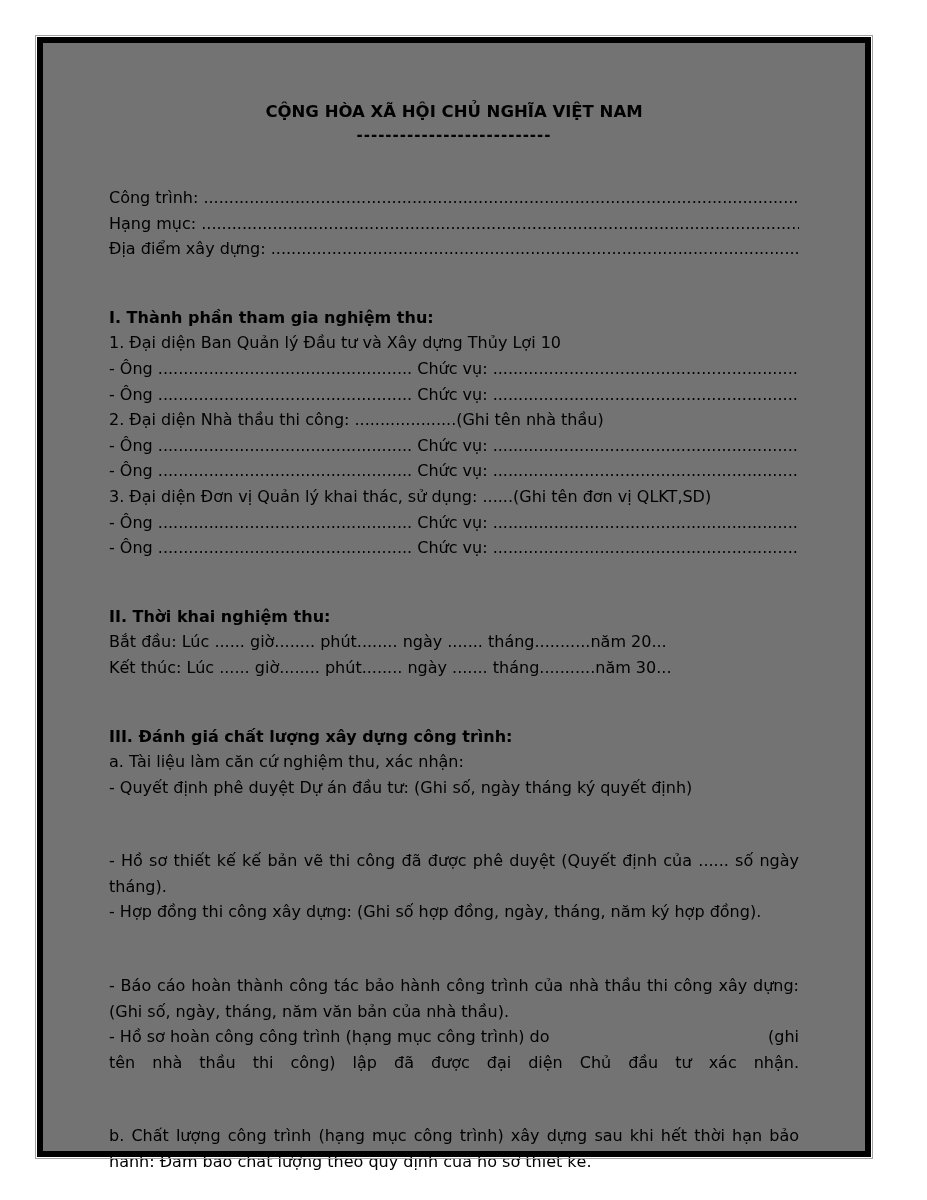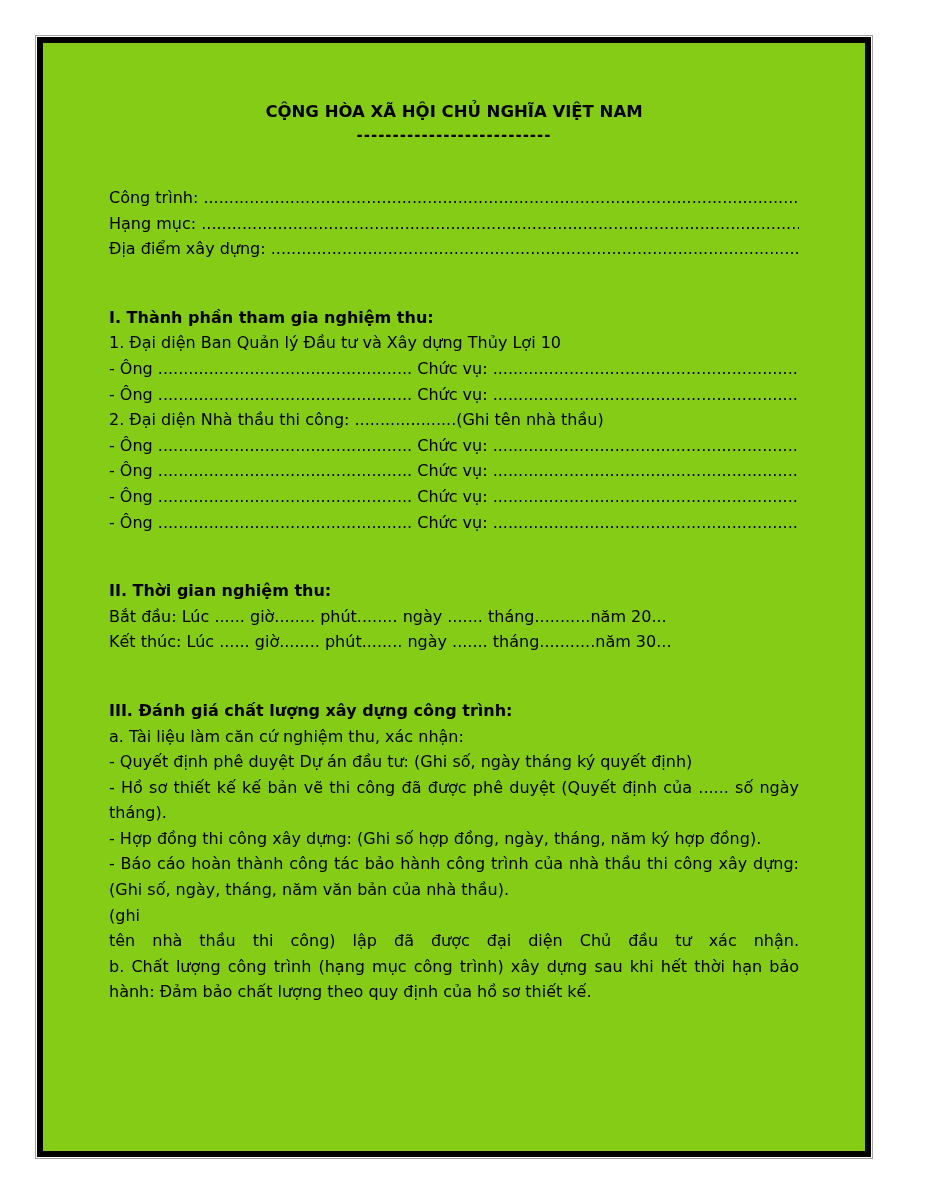--- a/index.html
+++ b/index.html
@@ -15,21 +15,21 @@
     background: #ffffff;
     overflow: hidden;
   }
   .frame {
     position: absolute;
     left: 37px; top: 37px;
     width: 834px; height: 1120px;
     border: 6px solid #000;
     outline: 1px solid #a3a3a3;
     outline-offset: 1px;
-    background: #84cc16;
+    background: #737373;
   }
   .content {
     padding: 56px 66px 0 66px;
     font-size: 16px;
     line-height: 25.6px;
   }
   .nat-header { text-align: center; }
   .nat-title, .nat-motto {
     font-weight: bold;
     font-size: 16.5px;
@@ -48,21 +48,21 @@
     font-size: 25px;
     line-height: 33px;
   }
   .intro { margin-top: 40px; }
   .section { margin-top: 25px; }
   .sec-heading { font-weight: bold; margin-top: 43px; }
   .fill-line {
     white-space: nowrap;
     overflow: hidden;
   }
-  .just { text-align: justify; }
+  .just { text-align: justify; margin-top: 48px; }
   .spread {
     text-align: justify;
     text-align-last: justify;
   }
   .row-split {
     display: flex;
     justify-content: space-between;
   }
 </style>
 </head>
@@ -85,38 +85,40 @@
       </div>
 
       <div class="section">
         <div class="sec-heading">I. Thành phần tham gia nghiệm thu:</div>
         <div>1. Đại diện Ban Quản lý Đầu tư và Xây dựng Thủy Lợi 10</div>
         <div class="fill-line">- Ông .................................................. Chức vụ: ..........................................................................................................</div>
         <div class="fill-line">- Ông .................................................. Chức vụ: ..........................................................................................................</div>
         <div>2. Đại diện Nhà thầu thi công: ....................(Ghi tên nhà thầu)</div>
         <div class="fill-line">- Ông .................................................. Chức vụ: ..........................................................................................................</div>
         <div class="fill-line">- Ông .................................................. Chức vụ: ..........................................................................................................</div>
+        <div>3. Đại diện Đơn vị Quản lý khai thác, sử dụng: ......(Ghi tên đơn vị QLKT,SD)</div>
         <div class="fill-line">- Ông .................................................. Chức vụ: ..........................................................................................................</div>
         <div class="fill-line">- Ông .................................................. Chức vụ: ..........................................................................................................</div>
       </div>
 
       <div class="section">
-        <div class="sec-heading">II. Thời gian nghiệm thu:</div>
+        <div class="sec-heading">II. Thời khai nghiệm thu:</div>
         <div>Bắt đầu: Lúc ...... giờ........ phút........ ngày ....... tháng...........năm 20...</div>
         <div>Kết thúc: Lúc ...... giờ........ phút........ ngày ....... tháng...........năm 30...</div>
       </div>
 
       <div class="section">
         <div class="sec-heading">III. Đánh giá chất lượng xây dựng công trình:</div>
         <div>a. Tài liệu làm căn cứ nghiệm thu, xác nhận:</div>
         <div>- Quyết định phê duyệt Dự án đầu tư: (Ghi số, ngày tháng ký quyết định)</div>
         <div class="just">- Hồ sơ thiết kế kế bản vẽ thi công đã được phê duyệt (Quyết định của ...... số ngày tháng).</div>
         <div>- Hợp đồng thi công xây dựng: (Ghi số hợp đồng, ngày, tháng, năm ký hợp đồng).</div>
         <div class="just">- Báo cáo hoàn thành công tác bảo hành công trình của nhà thầu thi công xây dựng: (Ghi số, ngày, tháng, năm văn bản của nhà thầu).</div>
         <div class="row-split">
+          <span>- Hồ sơ hoàn công công trình (hạng mục công trình) do</span>
           <span>(ghi</span>
         </div>
         <div class="spread">tên nhà thầu thi công) lập đã được đại diện Chủ đầu tư xác nhận.</div>
         <div class="just">b. Chất lượng công trình (hạng mục công trình) xây dựng sau khi hết thời hạn bảo hành: Đảm bảo chất lượng theo quy định của hồ sơ thiết kế.</div>
       </div>
 
     </div>
   </div>
 </div>
 

